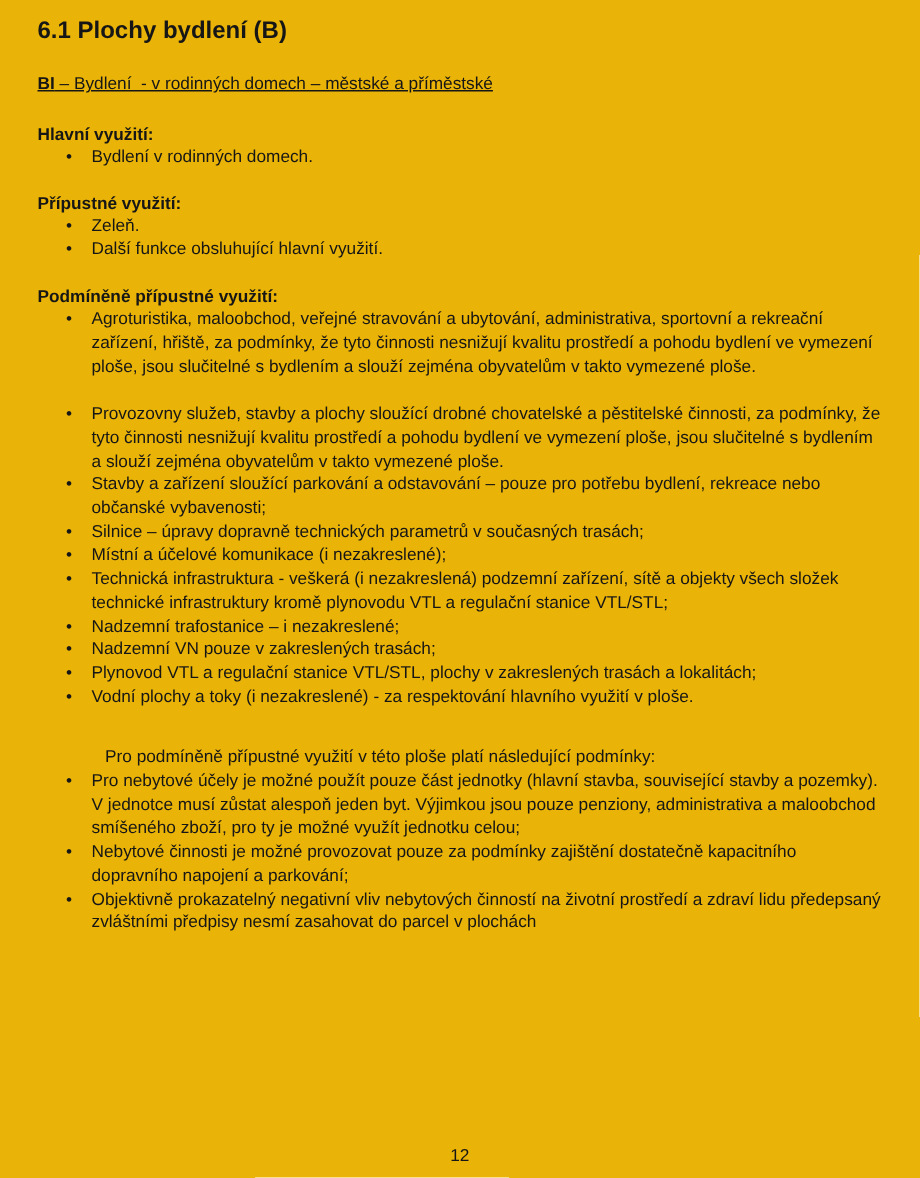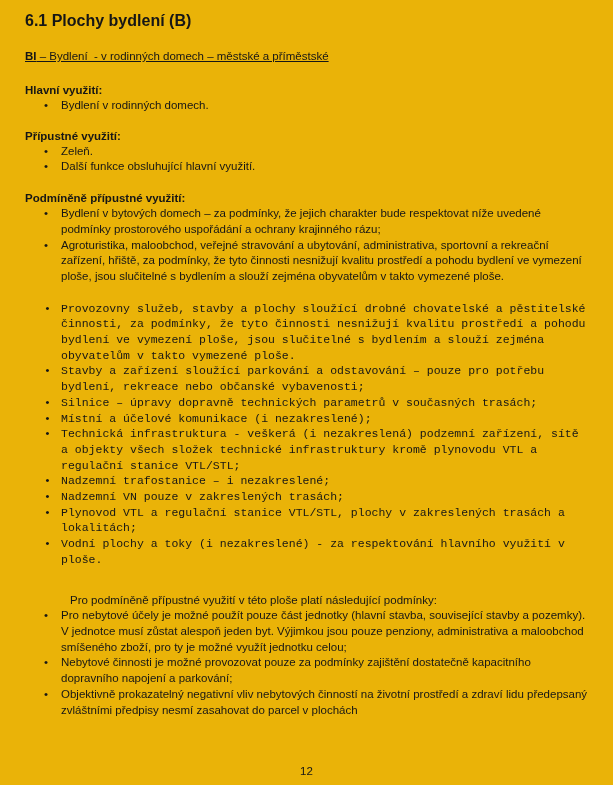--- a/index.html
+++ b/index.html
@@ -35,21 +35,21 @@
     margin: 14px 0 0 0;
   }
   h3.mt-lg { margin-top: 18px; }
   h3.mt-md { margin-top: 15px; }
   ul.bullets {
     list-style: none;
     margin: 0;
     padding: 0 0 0 36px;
     max-width: 560px;
   }
-  ul.bullets.group-gap { margin-top: 16px; font-family: Liberation Mono, monospace; }
+  ul.bullets.group-gap { margin-top: 16px; }
   ul.bullets li {
     position: relative;
     font-size: 11.5px;
     line-height: 15.7px;
     max-width: 527px;
   }
   ul.bullets li::before {
     content: "\2022";
     position: absolute;
     left: -17px;
@@ -86,21 +86,20 @@
   </ul>
 
   <h3 class="section-heading">Přípustné využití:</h3>
   <ul class="bullets">
     <li><span>Zeleň.</span></li>
     <li><span>Další funkce obsluhující hlavní využití.</span></li>
   </ul>
 
   <h3 class="section-heading mt-md">Podmíněně přípustné využití:</h3>
   <ul class="bullets">
-    <li><span>Bydlení v bytových domech – za podmínky, že jejich charakter bude respektovat níže uvedené podmínky prostorového uspořádání a ochrany krajinného rázu;</span></li>
     <li><span>Agroturistika, maloobchod, veřejné stravování a ubytování, administrativa, sportovní a rekreační zařízení, hřiště, za podmínky, že tyto činnosti nesnižují kvalitu prostředí a pohodu bydlení ve vymezení ploše, jsou slučitelné s bydlením a slouží zejména obyvatelům v takto vymezené ploše.</span></li>
   </ul>
   <ul class="bullets group-gap">
     <li><span>Provozovny služeb, stavby a plochy sloužící drobné chovatelské a pěstitelské činnosti, za podmínky, že tyto činnosti nesnižují kvalitu prostředí a pohodu bydlení ve vymezení ploše, jsou slučitelné s bydlením a slouží zejména obyvatelům v takto vymezené ploše.</span></li>
     <li><span>Stavby a zařízení sloužící parkování a odstavování – pouze pro potřebu bydlení, rekreace nebo občanské vybavenosti;</span></li>
     <li><span>Silnice – úpravy dopravně technických parametrů v současných trasách;</span></li>
     <li><span>Místní a účelové komunikace (i nezakreslené);</span></li>
     <li><span>Technická infrastruktura  - veškerá (i nezakreslená) podzemní zařízení, sítě a objekty všech složek technické infrastruktury kromě plynovodu VTL a regulační stanice VTL/STL;</span></li>
     <li><span>Nadzemní trafostanice – i nezakreslené;</span></li>
     <li><span>Nadzemní VN pouze v zakreslených trasách;</span></li>

